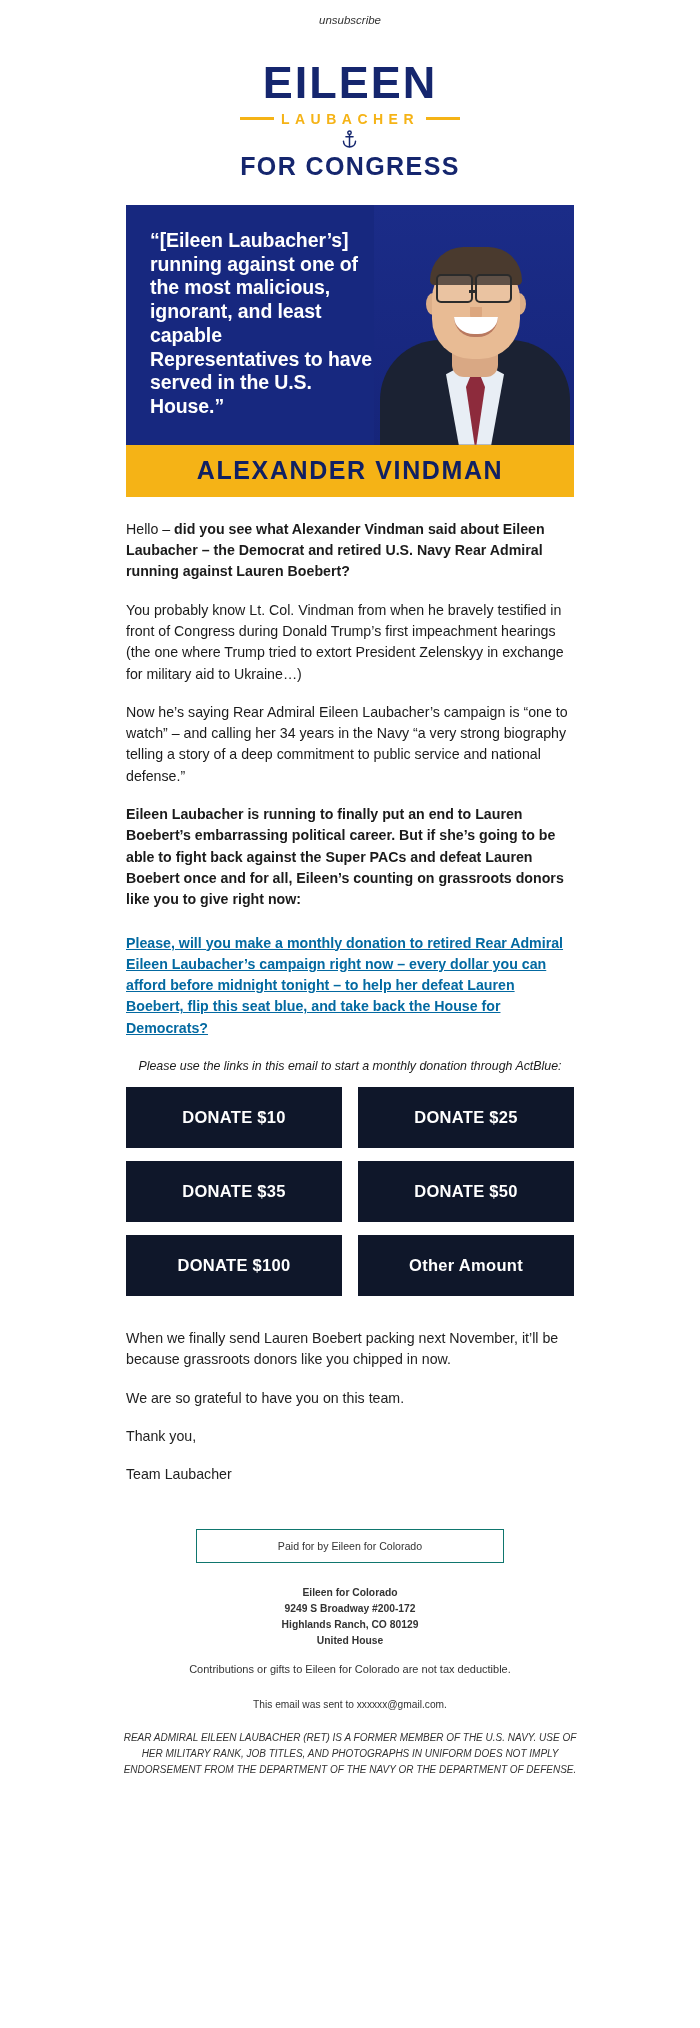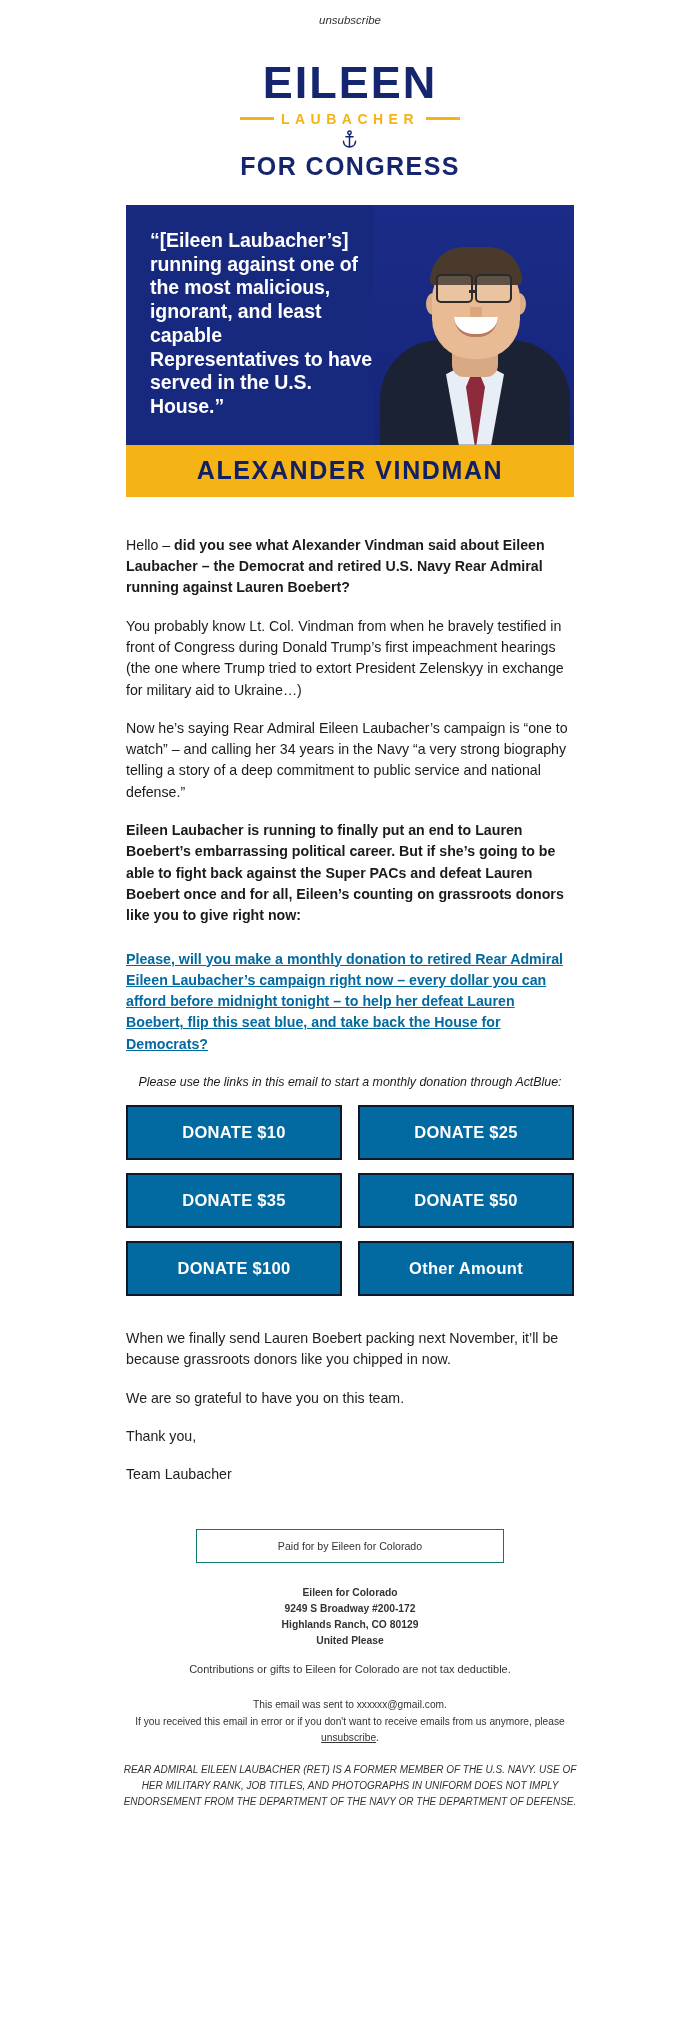--- a/index.html
+++ b/index.html
@@ -200,21 +200,21 @@
   .hero-band-text {
     color: #102063;
     font-weight: bold;
     font-size: 25px;
     letter-spacing: 1.6px;
   }
 
   
   .content {
     width: 448px;
-    margin: 16px auto;
+    margin: 0 auto;
     padding: 22px 0 0 0;
   }
   .content p {
     font-size: 14.2px;
     line-height: 1.5;
     margin: 0 0 17px 0;
     color: #1b1b1b;
   }
   .bold {
     font-weight: bold;
@@ -238,28 +238,28 @@
 
   
   .btn-grid {
     width: 448px;
     margin: 0 auto;
     display: grid;
     grid-template-columns: 1fr 1fr;
     gap: 13px 16px;
   }
   .donate-btn {
-    background: #0369a1;
+    background: #0f172a;
     color: #ffffff;
     text-align: center;
     font-weight: bold;
     font-size: 16.5px;
     letter-spacing: 0.3px;
     padding: 16px 12px;
-    border: 2px solid #0f172a;
+    border: 5px solid #0f172a;
     cursor: pointer;
     user-select: none;
   }
 
   .after-buttons {
     width: 448px;
     margin: 0 auto;
     padding-top: 32px;
   }
   .after-buttons p {
@@ -401,23 +401,22 @@
     <p>Team Laubacher</p>
   </div>
 
   <div class="paidfor">Paid for by Eileen for Colorado</div>
 
   <div class="footer">
     <div class="addr">
       <div>Eileen for Colorado</div>
       <div>9249 S Broadway #200-172</div>
       <div>Highlands Ranch, CO 80129</div>
-      <div>United Please</div>
+      <div>United House</div>
     </div>
     <div class="taxline">Contributions or gifts to Eileen for Colorado are not tax deductible.</div>
     <div class="sentto">
       <div>This email was sent to xxxxxx@gmail.com.</div>
-      <div><span>If you received this email in error or if you don't want to receive emails from us anymore, please </span><a href="#">unsubscribe</a><span>.</span></div>
     </div>
     <div class="disclaimer">REAR ADMIRAL EILEEN LAUBACHER (RET) IS A FORMER MEMBER OF THE U.S. NAVY. USE OF HER MILITARY RANK, JOB TITLES, AND PHOTOGRAPHS IN UNIFORM DOES NOT IMPLY ENDORSEMENT FROM THE DEPARTMENT OF THE NAVY OR THE DEPARTMENT OF DEFENSE.</div>
   </div>
 
 </div>
 
 </body></html>

